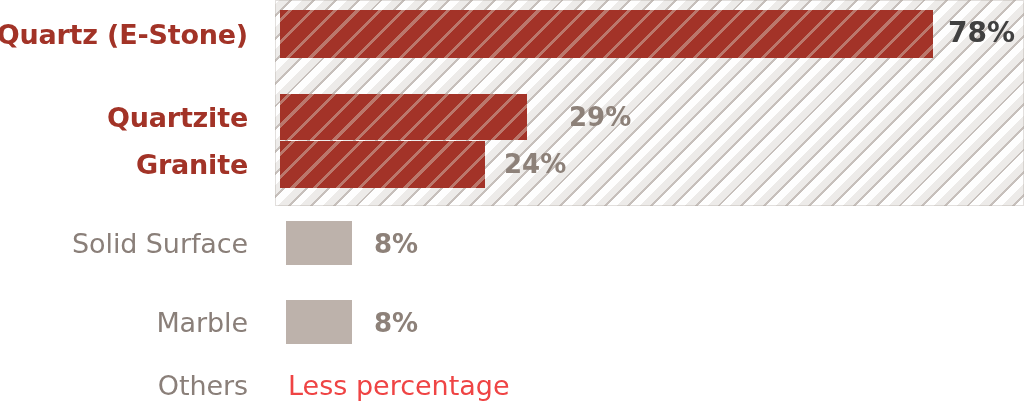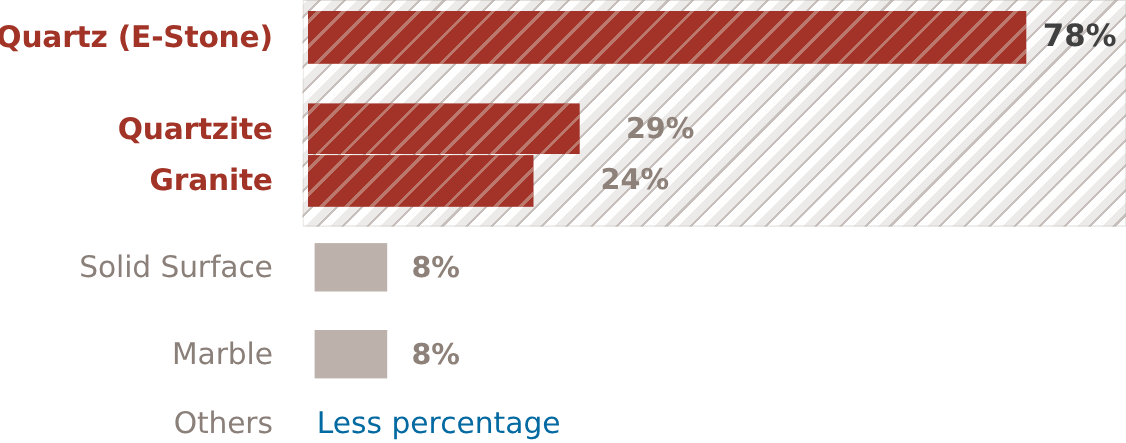--- a/index.html
+++ b/index.html
@@ -118,21 +118,21 @@
   .bar-value.grey-text {
     color: #8d8179;
     font-size: 26px;
   }
 
   .note-text {
     position: absolute;
     left: 288px;
     white-space: nowrap;
     line-height: 1;
-    color: #0369a1;
+    color: #ef4444;
     font-size: 27px;
     font-weight: 400;
   }
 </style>
 </head>
 <body>
 
 <div id="hatch-panel"></div>
 
 <div id="rows">
@@ -145,21 +145,21 @@
 
   <div class="row" style="top:94px;height:46px;">
     <div class="row-label highlight">Quartzite</div>
     <div class="bar red" style="width:247px;"></div>
     <div class="bar-value grey-text" style="left:546px;top:10px;margin-left:23px;">29%</div>
   </div>
 
   <div class="row" style="top:141px;height:47px;">
     <div class="row-label highlight">Granite</div>
     <div class="bar red" style="width:205px;"></div>
-    <div class="bar-value grey-text" style="left:504px;top:10px;margin-left:42px;">24%</div>
+    <div class="bar-value grey-text" style="left:504px;top:10px;">24%</div>
   </div>
 
   <div class="row" style="top:221px;height:44px;">
     <div class="row-label muted">Solid Surface</div>
     <div class="bar grey" style="width:66px;"></div>
     <div class="bar-value grey-text" style="left:374px;top:10px;">8%</div>
   </div>
 
   <div class="row" style="top:300px;height:44px;">
     <div class="row-label muted">Marble</div>

